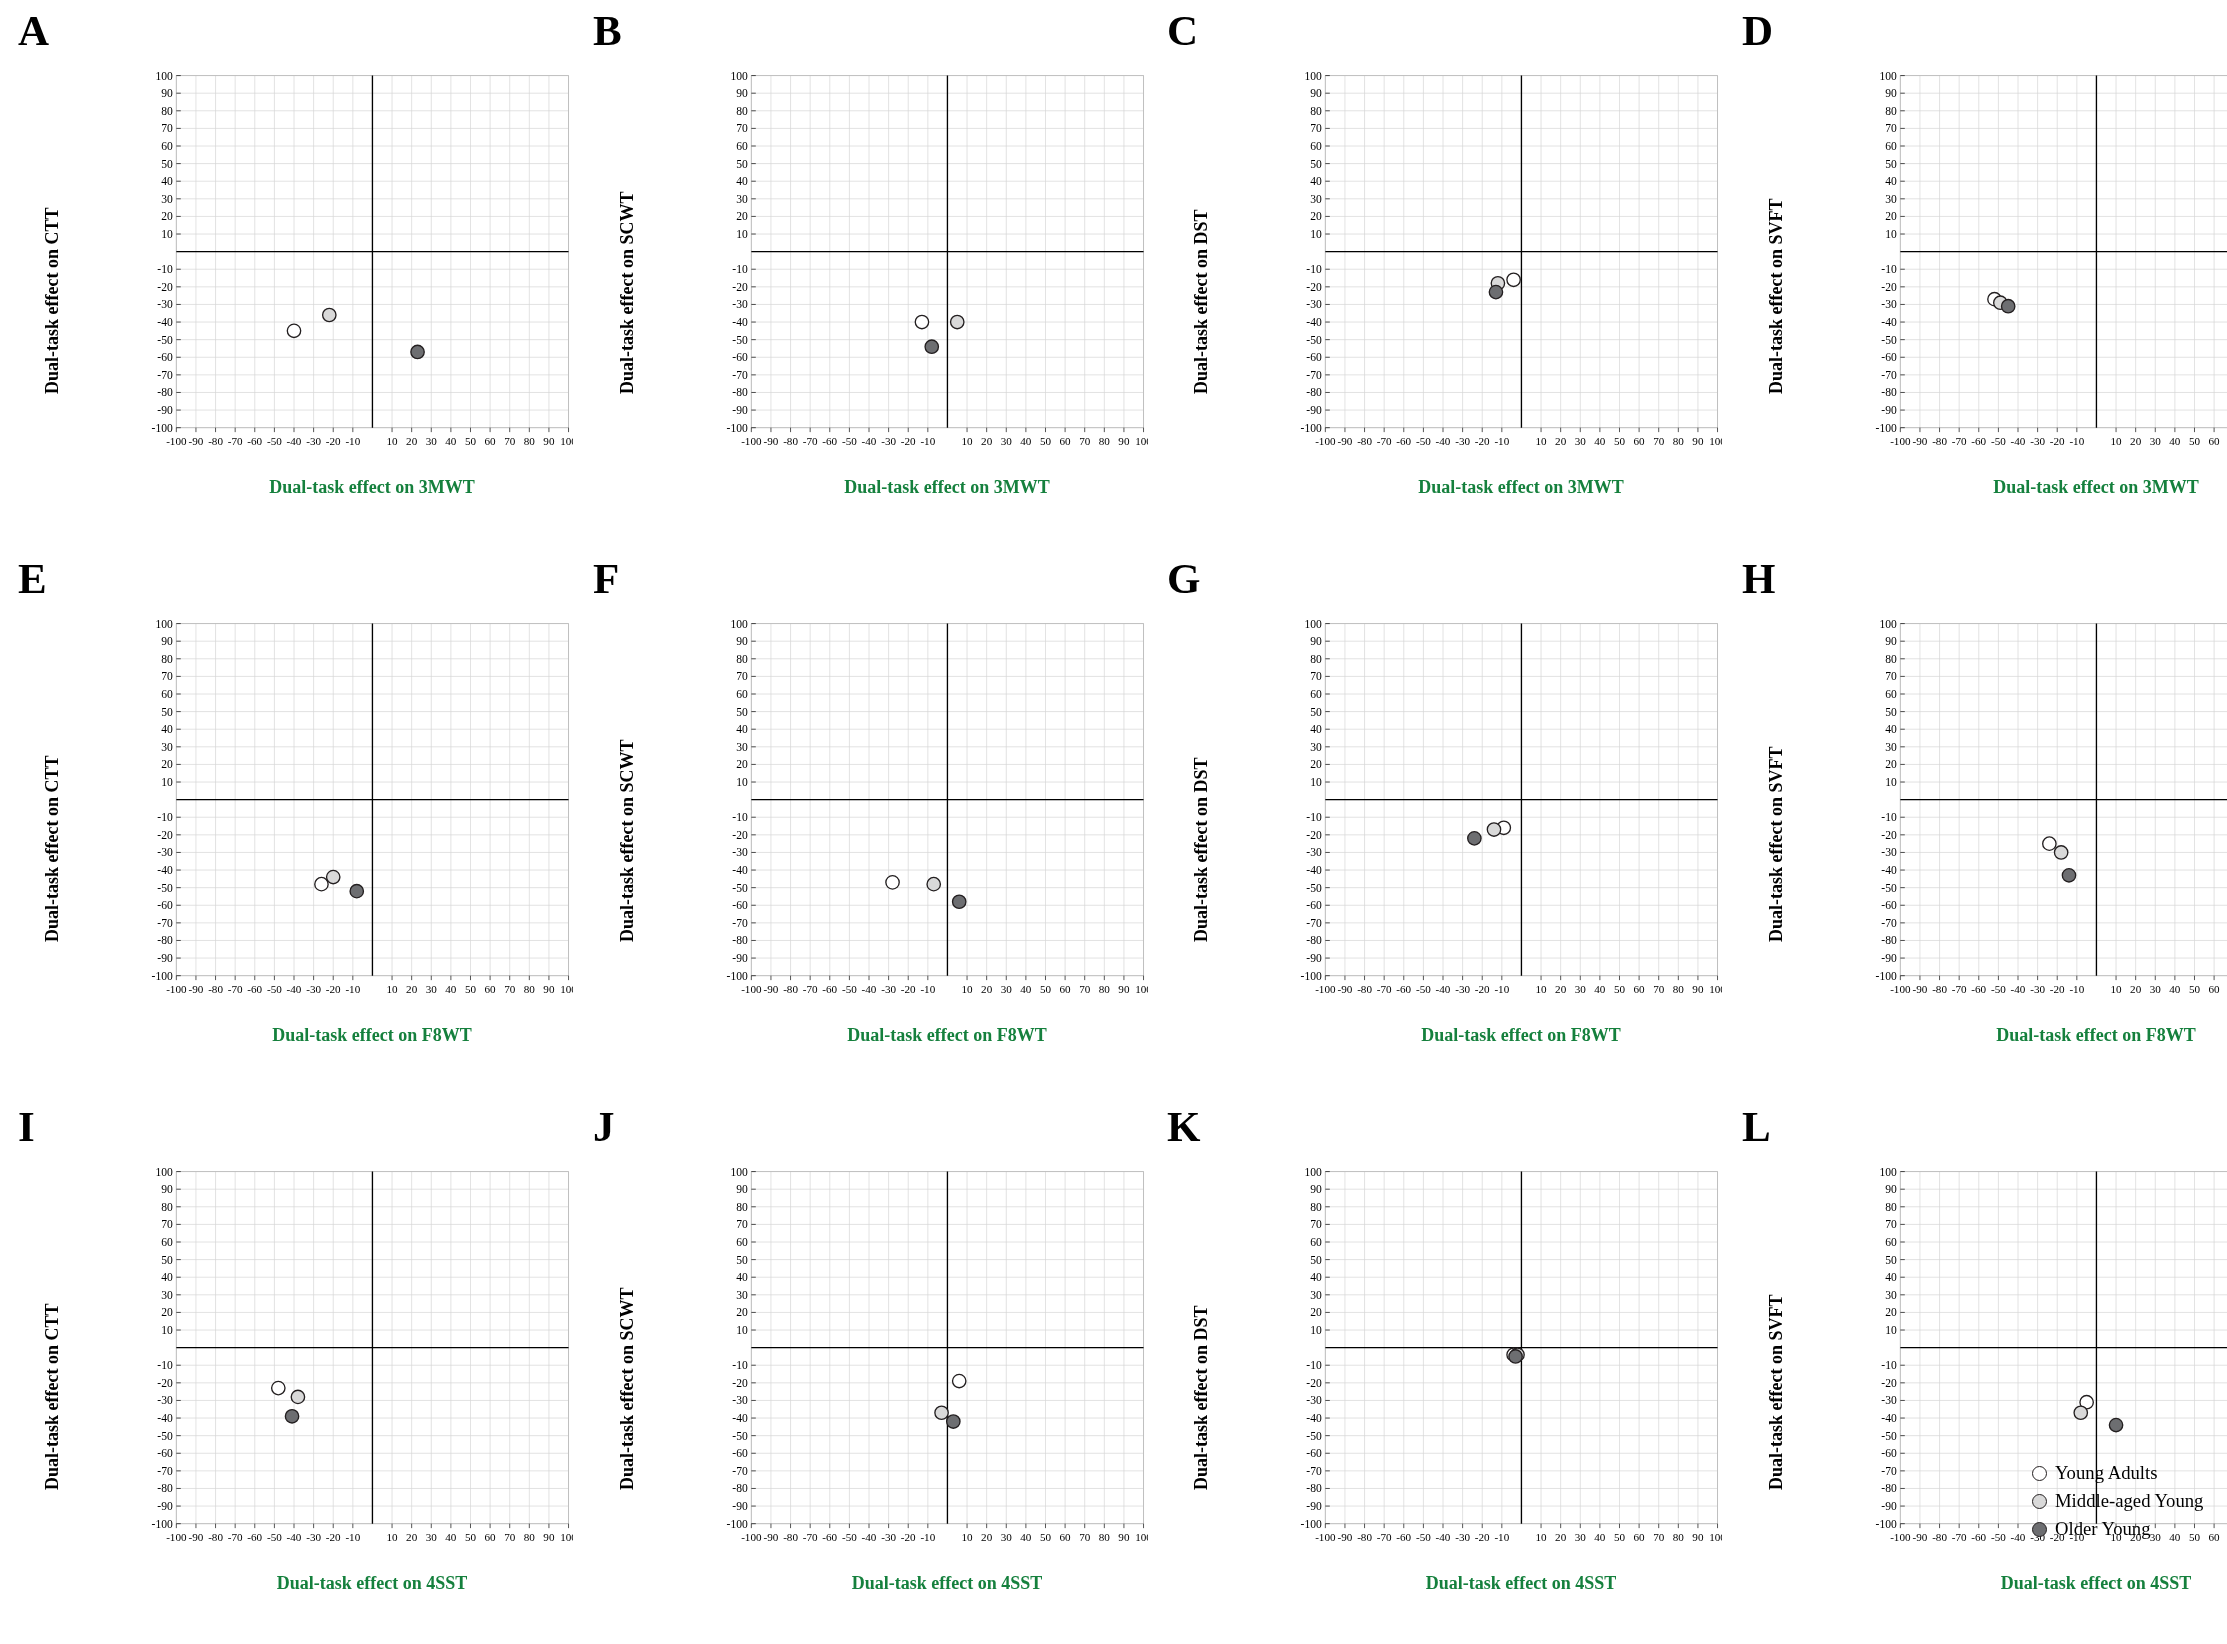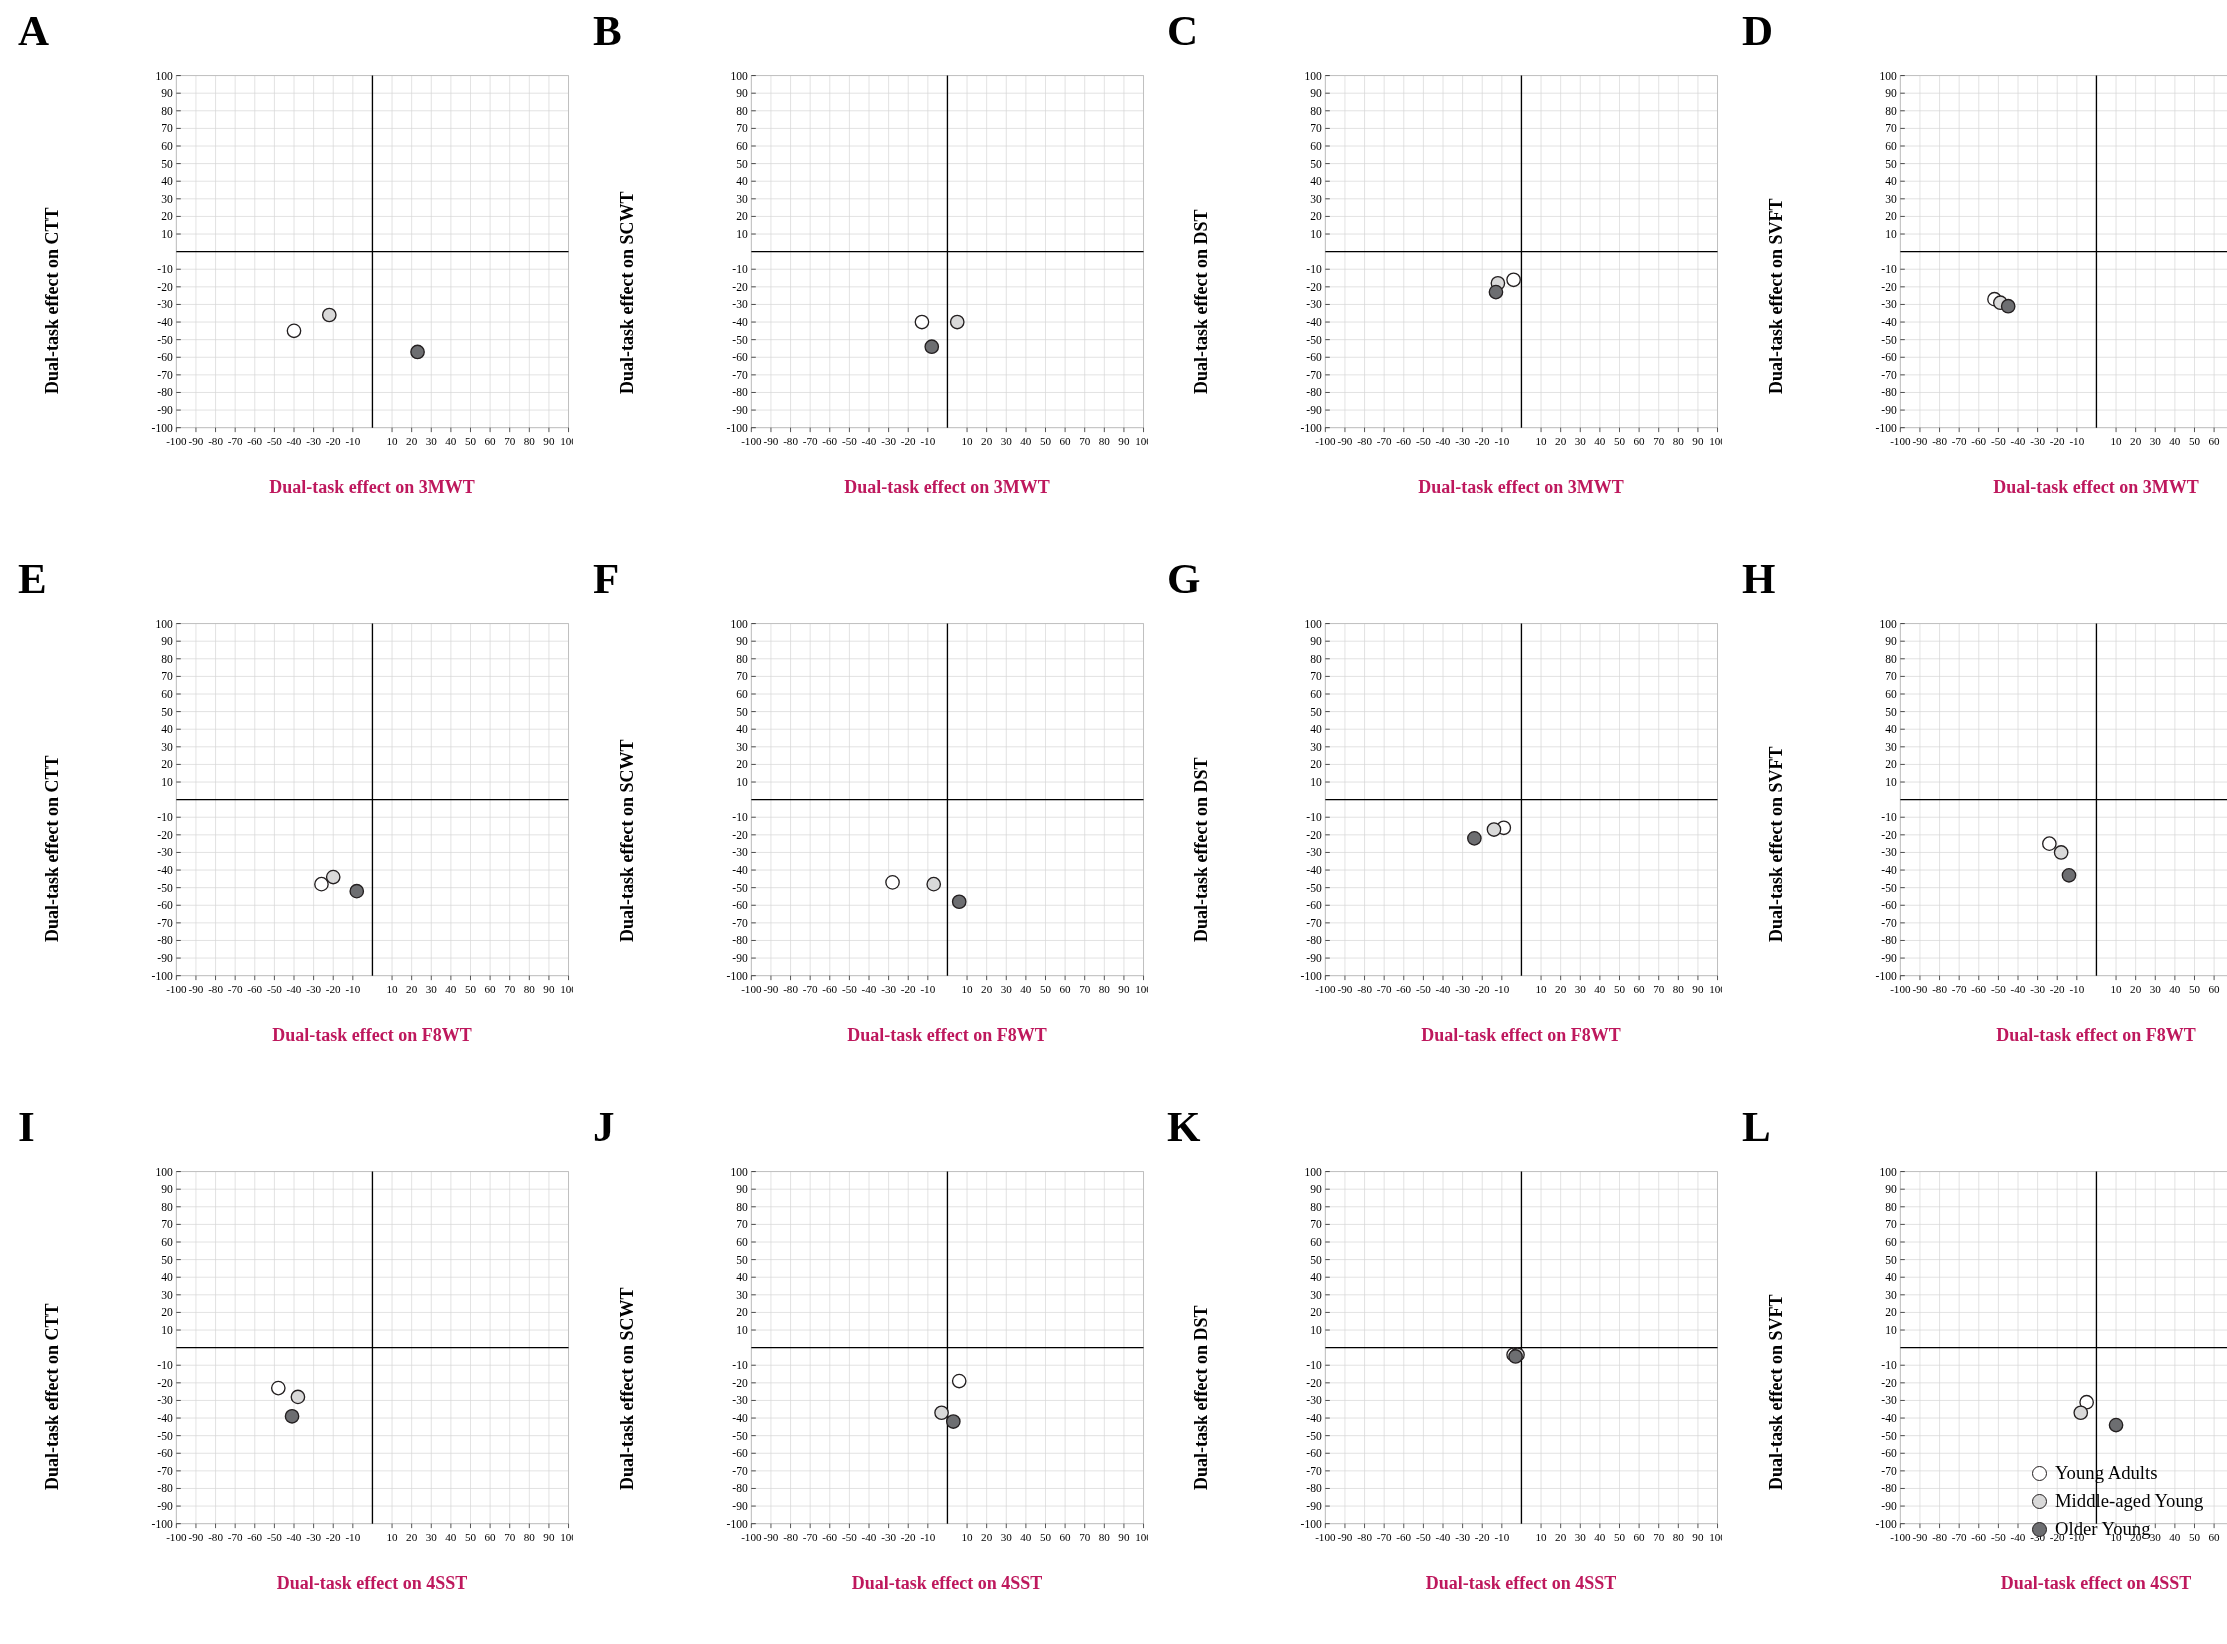--- a/index.html
+++ b/index.html
@@ -38,21 +38,21 @@
     color: #000;
     white-space: nowrap;
     transform-origin: 0 0;
     transform: rotate(-90deg);
   }
   .xlabel {
     position: absolute;
     font-family: "Liberation Serif", serif;
     font-weight: bold;
     font-size: 18px;
-    color: #be185d;
+    color: #15803d;
     white-space: nowrap;
     text-align: center;
   }
   .svgplot {
     display: block;
   }
   .legend {
     position: absolute;
     right: 18px;
     bottom: 102px;

